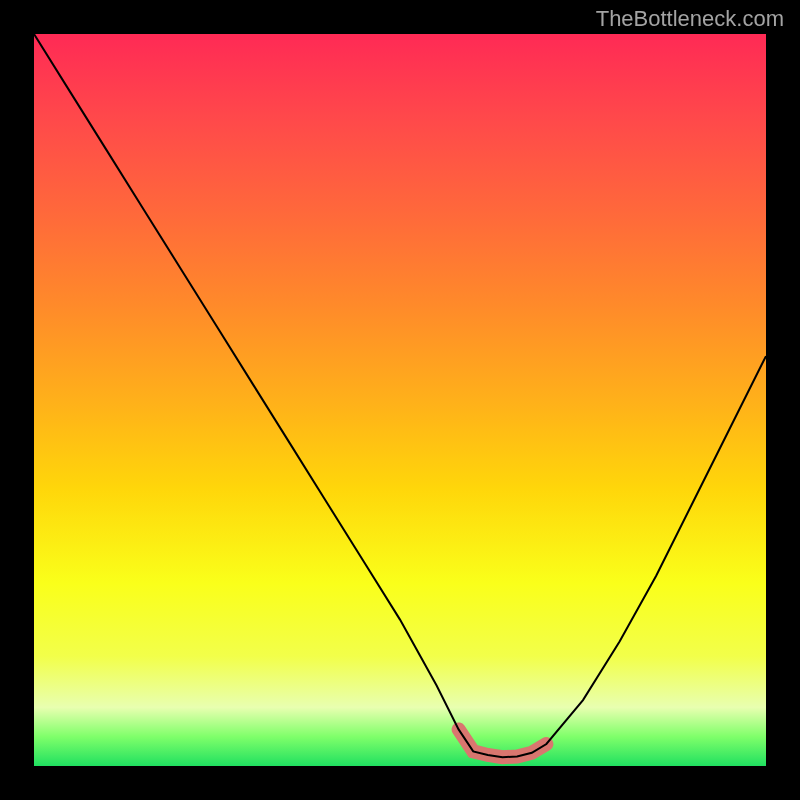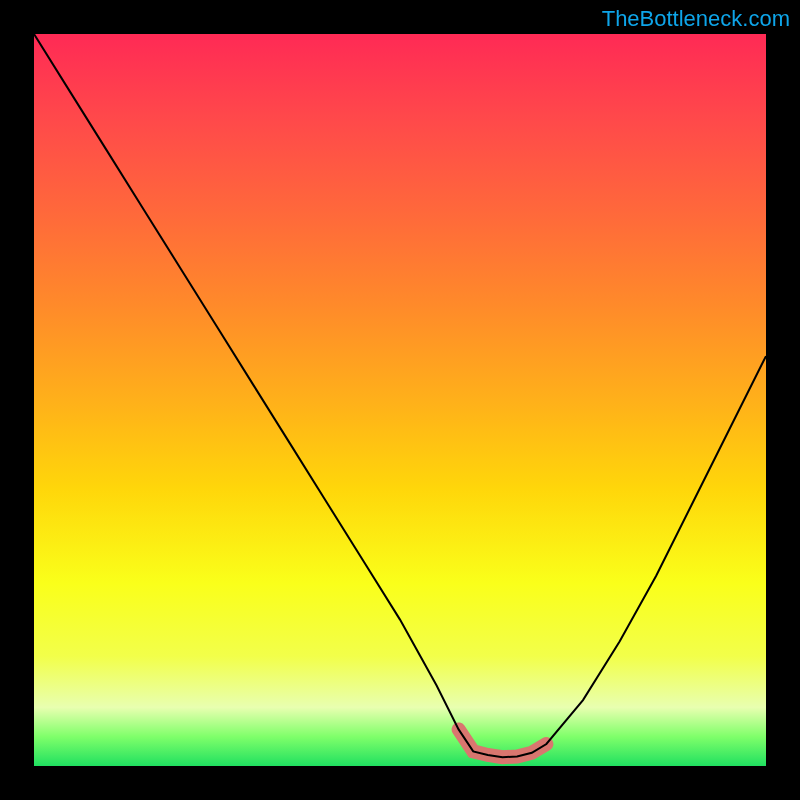--- a/index.html
+++ b/index.html
@@ -7,22 +7,22 @@
     width: 800px;
     height: 800px;
     background: #000;
     position: relative;
     font-family: Arial, sans-serif;
     overflow: hidden;
   }
   .watermark {
     position: absolute;
     top: 6px;
-    right: 10px;
-    color: #0ea5e9;
+    right: 16px;
+    color: #a3a3a3;
     font-size: 22px;
     font-weight: 500;
     z-index: 10;
   }
   .plot-area {
     position: absolute;
     left: 34px;
     top: 34px;
     width: 732px;
     height: 732px;

